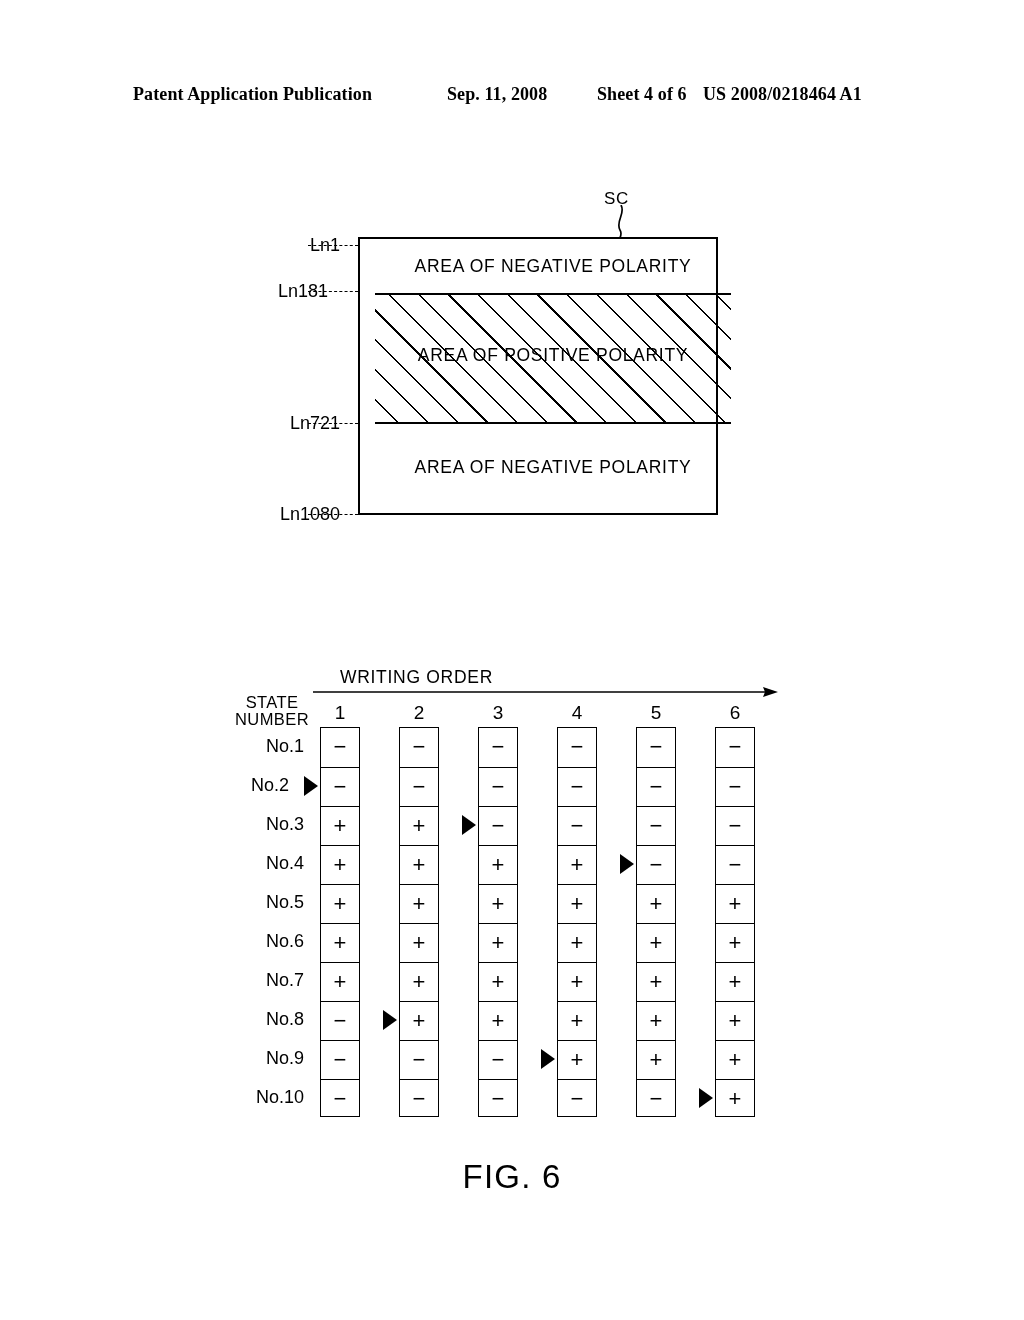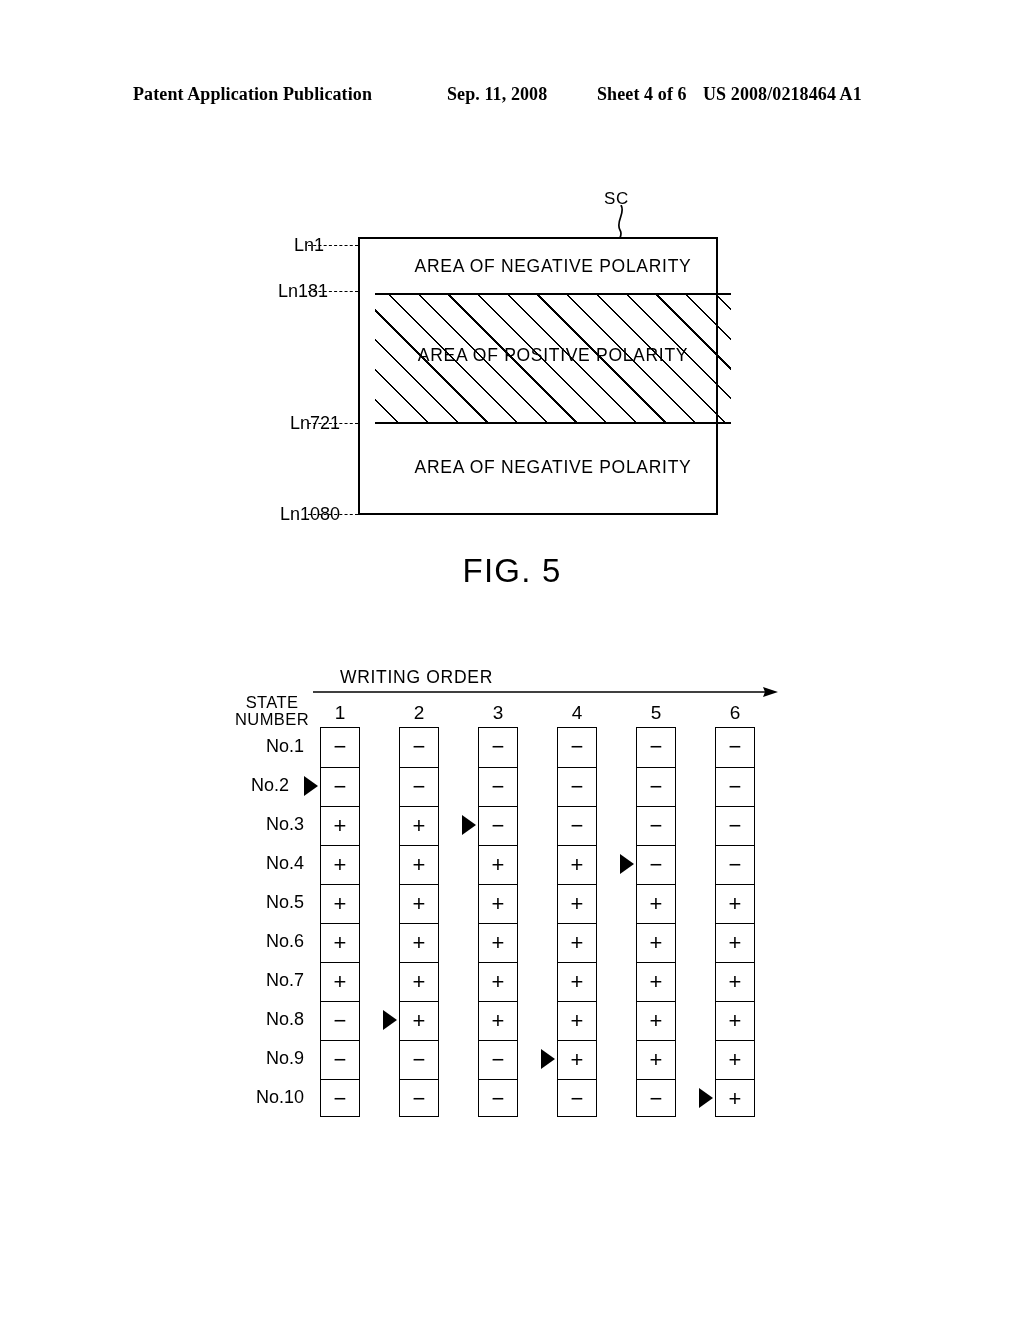--- a/index.html
+++ b/index.html
@@ -203,21 +203,21 @@
   <span class="hdr-num">US 2008/0218464 A1</span>
 </div>
 
 <div id="fig5">
 
   <span id="f5-sc-label">SC</span>
   <svg id="f5-sc-curve" viewBox="0 0 40 36">
     <path d="M 21 0 C 26 9, 15 16, 20 25 C 23 30, 19 33, 19 36" fill="none" stroke="#000" stroke-width="1.7"></path>
   </svg>
 
-  <div class="f5-linelabel" style="left:204px; top:234px; width:120px;">Ln1</div>
+  <div class="f5-linelabel" style="left:220px; top:234px; width:120px;">Ln1</div>
   <div class="f5-leader" style="left:308px; top:245px; width:50px;"></div>
 
   <div class="f5-linelabel" style="left:208px; top:280px; width:120px;">Ln181</div>
   <div class="f5-leader" style="left:308px; top:291px; width:50px;"></div>
 
   <div class="f5-linelabel" style="left:220px; top:412px; width:120px;">Ln721</div>
   <div class="f5-leader" style="left:308px; top:423px; width:50px;"></div>
 
   <div class="f5-linelabel" style="left:212px; top:503px; width:128px;">Ln1080</div>
   <div class="f5-leader" style="left:308px; top:514px; width:50px;"></div>
@@ -232,21 +232,20 @@
       <span class="f5-hatch"></span>
       <span class="f5-band-label">AREA OF POSITIVE POLARITY</span>
     </div>
 
     <div class="f5-band f5-band-neg-bottom">
       <span class="f5-band-label">AREA OF NEGATIVE POLARITY</span>
     </div>
 
   </div>
 
-  <div class="fig-caption" id="fig5-caption">FIG. 5</div>
 </div>
 
 <div id="fig6">
 
   <span id="f6-writing-order-label">WRITING ORDER</span>
 
   <svg id="f6-arrow" viewBox="0 0 465 14">
     <line x1="0" y1="6" x2="452" y2="6" stroke="#000" stroke-width="1.7"></line>
     <path d="M 465 6 L 450 1 L 452 6 L 450 11 Z" fill="#000"></path>
   </svg>
@@ -349,13 +348,14 @@
 
   <div id="f6-markers">
       <div class="f6-marker" style="left: 304px; top: 776px;"></div>
       <div class="f6-marker" style="left: 462px; top: 815px;"></div>
       <div class="f6-marker" style="left: 620px; top: 854px;"></div>
       <div class="f6-marker" style="left: 383px; top: 1010px;"></div>
       <div class="f6-marker" style="left: 541px; top: 1049px;"></div>
       <div class="f6-marker" style="left: 699px; top: 1088px;"></div>
     </div>
 
+  <div class="fig-caption" id="fig6-caption">FIG. 6</div>
 </div>
 
 </body></html>

